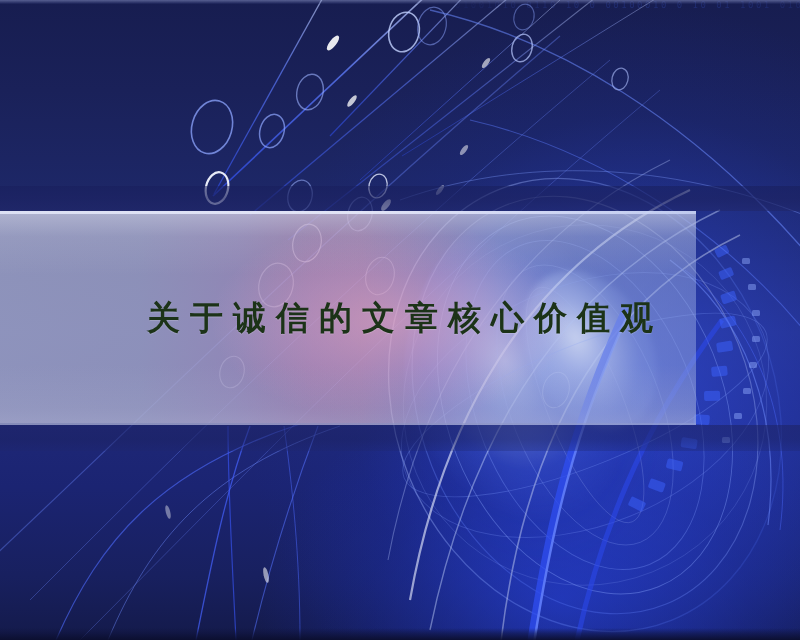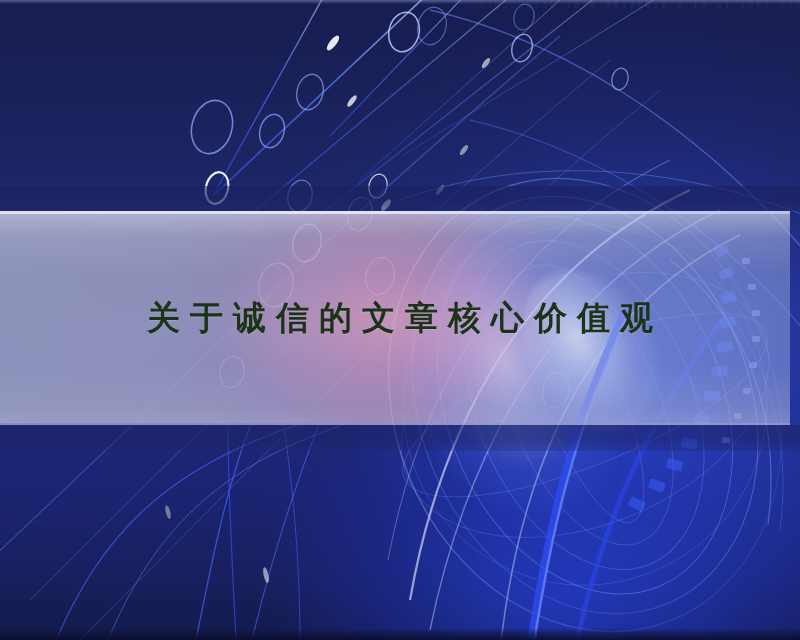--- a/index.html
+++ b/index.html
@@ -126,21 +126,21 @@
       rgba(160,185,250,0.22) 58%,
       rgba(90,120,230,0) 100%);
     filter: blur(3px);
   }
 
   
   .banner-strip {
     position: absolute;
     left: 0;
     top: 211px;
-    width: 790px;
+    width: 696px;
     height: 214px;
     overflow: hidden;
   }
   .banner-wash {
     position: absolute;
     inset: 0;
     background:
       linear-gradient(90deg,
         rgba(168,172,204,0.80) 0%,
         rgba(170,172,204,0.78) 20%,

